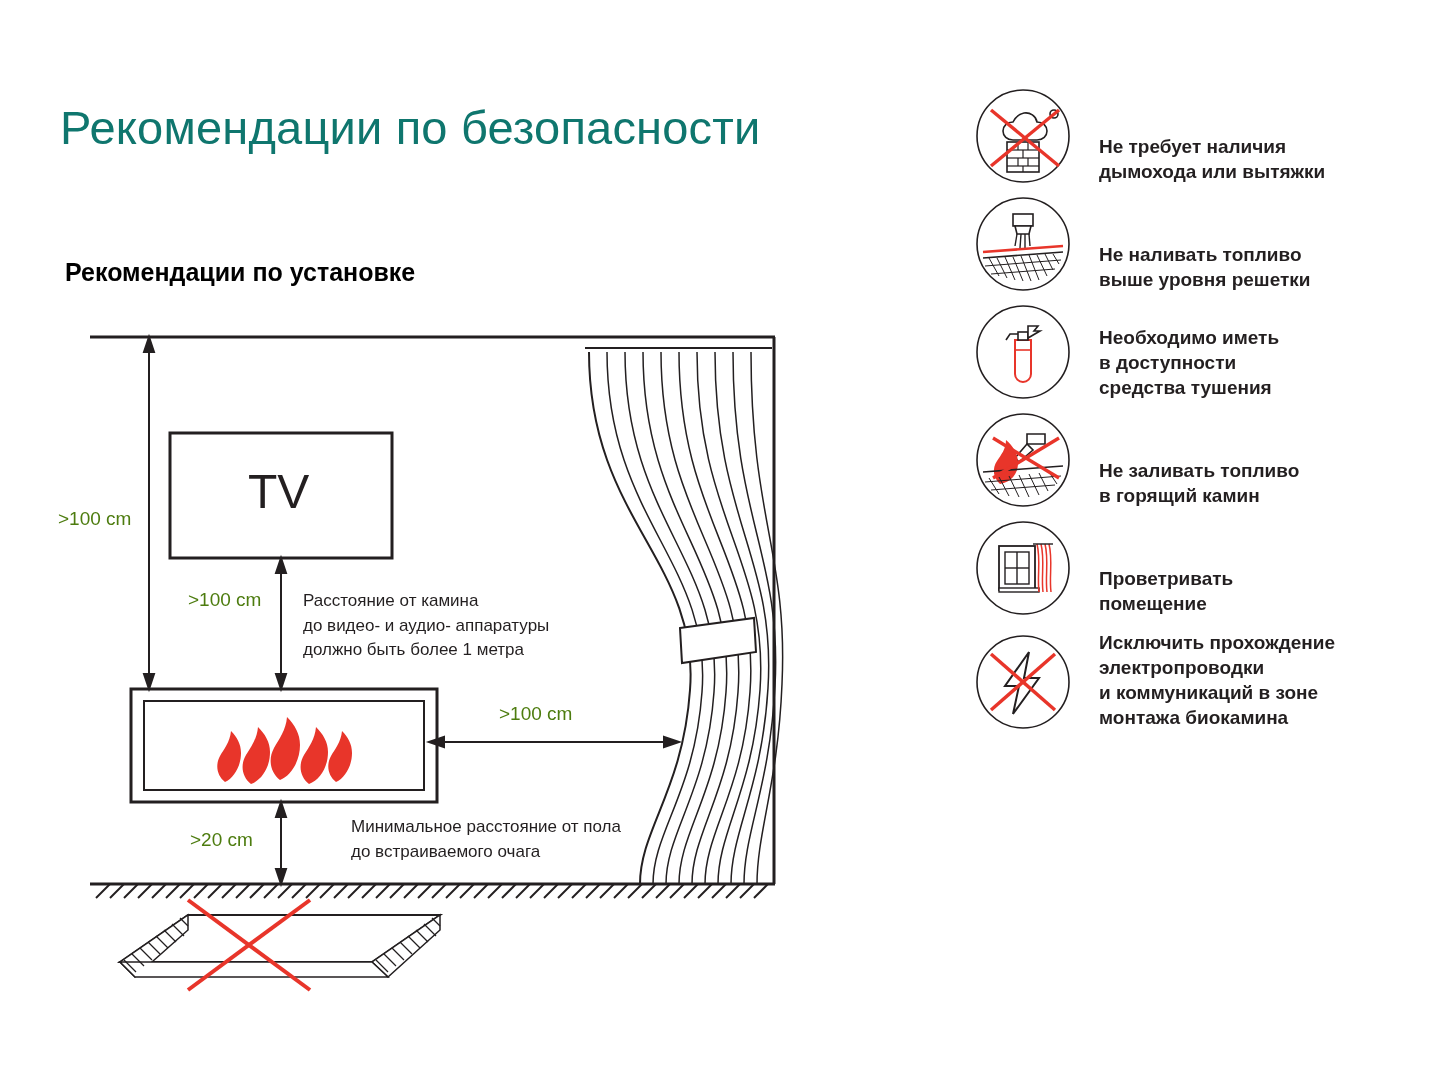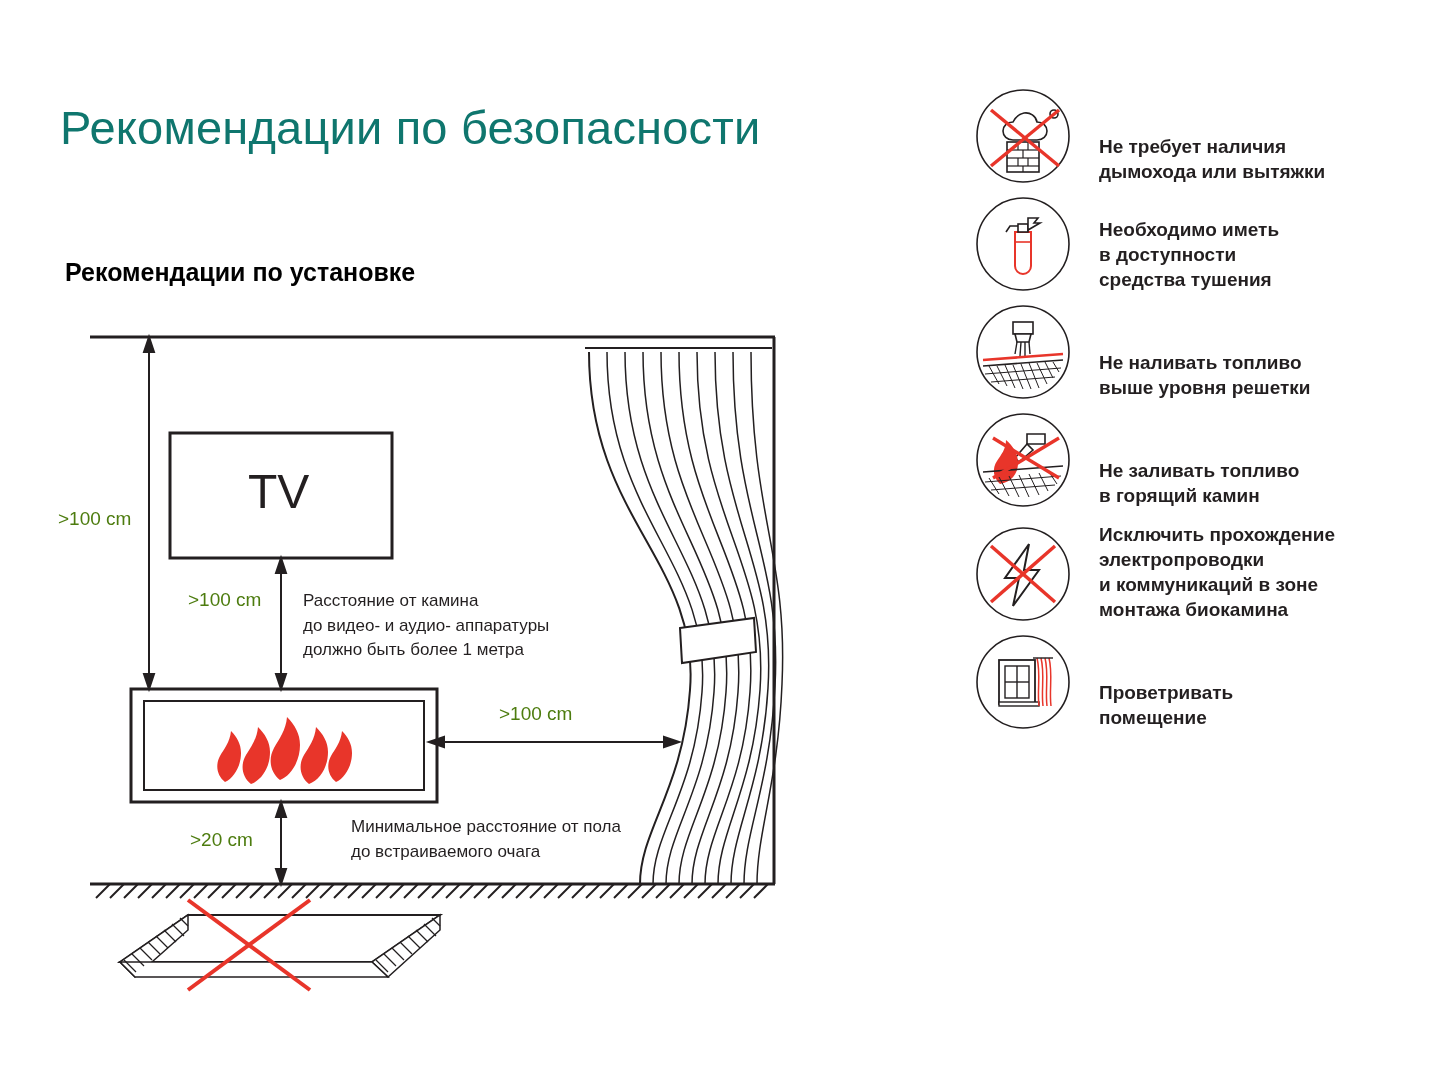--- a/index.html
+++ b/index.html
@@ -242,36 +242,20 @@
           <g stroke="#e8352a" stroke-width="3.4">
             <line x1="16" y1="22" x2="84" y2="78"></line>
             <line x1="84" y1="22" x2="16" y2="78"></line>
           </g>
         </svg>
       </div>
       <div class="txt">Не требует наличия
 дымохода или вытяжки</div>
     </div>
 
-    <div class="rule r2">
-      <div class="ico">
-        <svg width="96" height="96" viewBox="0 0 96 96">
-          <circle cx="48" cy="48" r="46" fill="#fff" stroke="#231f20" stroke-width="1.6"></circle>
-          <path d="M40 36 h16 v34 a8 8 0 0 1 -8 8 a8 8 0 0 1 -8 -8 z" fill="#fff" stroke="#e8352a" stroke-width="2"></path>
-          <rect x="43" y="28" width="10" height="8" fill="#fff" stroke="#231f20" stroke-width="1.6"></rect>
-          <path d="M53 22 h10 l-4 5 h6 l-12 7 z" fill="#fff" stroke="#231f20" stroke-width="1.6"></path>
-          <path d="M43 30 h-8 l-4 6" fill="none" stroke="#231f20" stroke-width="1.6"></path>
-          <line x1="40" y1="46" x2="56" y2="46" stroke="#e8352a" stroke-width="1.6"></line>
-        </svg>
-      </div>
-      <div class="txt">Необходимо иметь
-в доступности
-средства тушения</div>
-    </div>
-
     <div class="rule r3">
       <div class="ico">
         <svg width="96" height="96" viewBox="0 0 96 96">
           <circle cx="48" cy="48" r="46" fill="#fff" stroke="#231f20" stroke-width="1.6"></circle>
           <rect x="38" y="18" width="20" height="12" fill="#fff" stroke="#231f20" stroke-width="1.6"></rect>
           <path d="M40 30 h16 l-2 8 h-12 z" fill="#fff" stroke="#231f20" stroke-width="1.6"></path>
           <g stroke="#231f20" stroke-width="1.4">
             <line x1="42" y1="38" x2="40" y2="50"></line>
             <line x1="46" y1="38" x2="45" y2="52"></line>
             <line x1="50" y1="38" x2="50" y2="52"></line>
@@ -291,20 +275,36 @@
             <line x1="78" y1="58" x2="84" y2="68"></line>
             <line x1="10" y1="70" x2="86" y2="64"></line>
             <line x1="16" y1="78" x2="80" y2="73"></line>
           </g>
         </svg>
       </div>
       <div class="txt">Не наливать топливо
 выше уровня решетки</div>
     </div>
 
+    <div class="rule r2">
+      <div class="ico">
+        <svg width="96" height="96" viewBox="0 0 96 96">
+          <circle cx="48" cy="48" r="46" fill="#fff" stroke="#231f20" stroke-width="1.6"></circle>
+          <path d="M40 36 h16 v34 a8 8 0 0 1 -8 8 a8 8 0 0 1 -8 -8 z" fill="#fff" stroke="#e8352a" stroke-width="2"></path>
+          <rect x="43" y="28" width="10" height="8" fill="#fff" stroke="#231f20" stroke-width="1.6"></rect>
+          <path d="M53 22 h10 l-4 5 h6 l-12 7 z" fill="#fff" stroke="#231f20" stroke-width="1.6"></path>
+          <path d="M43 30 h-8 l-4 6" fill="none" stroke="#231f20" stroke-width="1.6"></path>
+          <line x1="40" y1="46" x2="56" y2="46" stroke="#e8352a" stroke-width="1.6"></line>
+        </svg>
+      </div>
+      <div class="txt">Необходимо иметь
+в доступности
+средства тушения</div>
+    </div>
+
     <div class="rule r4">
       <div class="ico">
         <svg width="96" height="96" viewBox="0 0 96 96">
           <circle cx="48" cy="48" r="46" fill="#fff" stroke="#231f20" stroke-width="1.6"></circle>
           <path d="M52 22 h18 v10 h-18 z" fill="#fff" stroke="#231f20" stroke-width="1.6"></path>
           <path d="M52 32 l-12 14 l4 4 l14 -12 z" fill="#fff" stroke="#231f20" stroke-width="1.6"></path>
           <path d="M25 72 c-7 -6 -8 -16 -3 -23 c4 -6 9 -12 9 -21 c7 6 12 14 12 23 c0 11 -7 19 -18 21 z" fill="#e8352a"></path>
           <line x1="8" y1="60" x2="88" y2="54" stroke="#231f20" stroke-width="1.6"></line>
           <g stroke="#231f20" stroke-width="1">
             <line x1="14" y1="66" x2="24" y2="82"></line>
@@ -320,37 +320,20 @@
           <g stroke="#e8352a" stroke-width="3.4">
             <line x1="18" y1="26" x2="84" y2="66"></line>
             <line x1="84" y1="26" x2="18" y2="66"></line>
           </g>
         </svg>
       </div>
       <div class="txt">Не заливать топливо
 в горящий камин</div>
     </div>
 
-    <div class="rule r5">
-      <div class="ico">
-        <svg width="96" height="96" viewBox="0 0 96 96">
-          <circle cx="48" cy="48" r="46" fill="#fff" stroke="#231f20" stroke-width="1.6"></circle>
-          <path d="M54 18 L30 52 h14 l-6 28 l26 -36 h-15 z" fill="#fff" stroke="#231f20" stroke-width="2"></path>
-          <g stroke="#e8352a" stroke-width="3.4">
-            <line x1="16" y1="20" x2="80" y2="76"></line>
-            <line x1="80" y1="20" x2="16" y2="76"></line>
-          </g>
-        </svg>
-      </div>
-      <div class="txt">Исключить прохождение
-электропроводки
-и коммуникаций в зоне
-монтажа биокамина</div>
-    </div>
-
     <div class="rule r6">
       <div class="ico">
         <svg width="96" height="96" viewBox="0 0 96 96">
           <circle cx="48" cy="48" r="46" fill="#fff" stroke="#231f20" stroke-width="1.6"></circle>
           <rect x="24" y="26" width="36" height="44" fill="#fff" stroke="#231f20" stroke-width="1.8"></rect>
           <rect x="30" y="32" width="24" height="32" fill="#fff" stroke="#231f20" stroke-width="1.4"></rect>
           <line x1="42" y1="32" x2="42" y2="64" stroke="#231f20" stroke-width="1.4"></line>
           <line x1="30" y1="48" x2="54" y2="48" stroke="#231f20" stroke-width="1.4"></line>
           <rect x="24" y="68" width="40" height="4" fill="#fff" stroke="#231f20" stroke-width="1.4"></rect>
           <g stroke="#e8352a" stroke-width="1.5" fill="none">
@@ -359,14 +342,31 @@
             <path d="M70 24 C 74 40, 70 56, 72 72"></path>
             <path d="M74 24 C 78 40, 74 56, 76 72"></path>
           </g>
           <line x1="58" y1="24" x2="78" y2="24" stroke="#231f20" stroke-width="1.4"></line>
         </svg>
       </div>
       <div class="txt">Проветривать
 помещение</div>
     </div>
 
+    <div class="rule r5">
+      <div class="ico">
+        <svg width="96" height="96" viewBox="0 0 96 96">
+          <circle cx="48" cy="48" r="46" fill="#fff" stroke="#231f20" stroke-width="1.6"></circle>
+          <path d="M54 18 L30 52 h14 l-6 28 l26 -36 h-15 z" fill="#fff" stroke="#231f20" stroke-width="2"></path>
+          <g stroke="#e8352a" stroke-width="3.4">
+            <line x1="16" y1="20" x2="80" y2="76"></line>
+            <line x1="80" y1="20" x2="16" y2="76"></line>
+          </g>
+        </svg>
+      </div>
+      <div class="txt">Исключить прохождение
+электропроводки
+и коммуникаций в зоне
+монтажа биокамина</div>
+    </div>
+
   </div>
 </div>
 
 </body></html>

